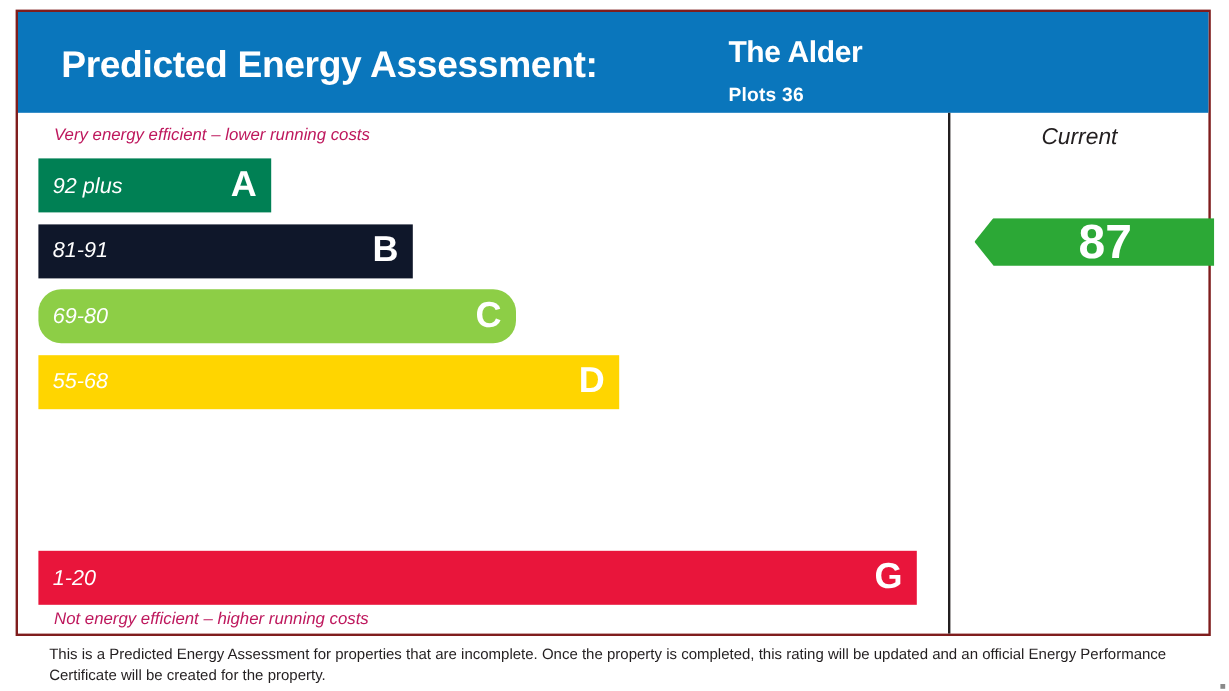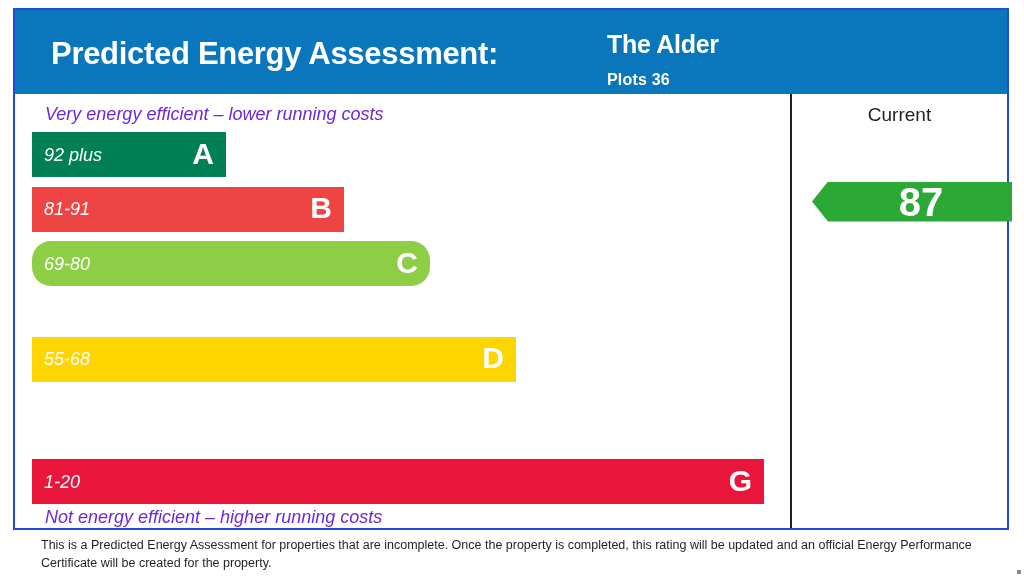--- a/index.html
+++ b/index.html
@@ -22,21 +22,21 @@
   }
 
   
   .epc-frame {
     position: absolute;
     left: 13px;
     top: 8px;
     width: 996px;
     height: 522px;
     box-sizing: border-box;
-    border: 2px solid #1d4ed8;
+    border: 2px solid #7f1d1d;
     background: #ffffff;
   }
 
   
   .epc-header {
     position: absolute;
     left: 0;
     top: 0;
     width: 100%;
     height: 84px;
@@ -99,23 +99,23 @@
   .epc-scale {
     position: absolute;
     left: 0;
     top: 0;
     width: 775px;
     height: 100%;
   }
   .epc-caption {
     position: absolute;
     left: 30px;
-    font-size: 18px;
+    font-size: 14px;
     font-style: italic;
-    color: #6d28d9;
+    color: #be185d;
     white-space: nowrap;
   }
   .epc-caption.top { top: 10px; }
   .epc-caption.bottom { top: 413px; }
 
   .epc-bands {
     position: absolute;
     left: 17px;
     top: 38px;
     width: 750px;
@@ -156,20 +156,21 @@
     right: 0;
     height: 100%;
   }
   .epc-current-title {
     position: absolute;
     left: 0;
     right: 0;
     top: 10px;
     text-align: center;
     font-size: 19px;
+    font-style: italic;
     color: #231f20;
   }
   .epc-arrow {
     position: absolute;
     left: 20px;
     top: 90px;
     width: 200px;
     height: 40px;
   }
   .epc-arrow-shape {
@@ -233,29 +234,29 @@
 
       <div class="epc-scale">
 
         <div class="epc-caption top">Very energy efficient – lower running costs</div>
 
         <div class="epc-bands" id="bands-container">
             <div class="epc-band" style="top: 0px; width: 194px; background: rgb(0, 128, 84);">
               <span class="epc-band-range">92 plus</span>
               <span class="epc-band-letter">A</span>
             </div>
-            <div class="epc-band" style="top: 54.5px; width: 312px; background: #ef4444;">
+            <div class="epc-band" style="top: 54.5px; width: 312px; background: #0f172a;">
               <span class="epc-band-range">81-91</span>
               <span class="epc-band-letter">B</span>
             </div>
             <div class="epc-band" style="top: 109px; width: 398px; background: rgb(141, 206, 70); border-radius: 19px;">
               <span class="epc-band-range">69-80</span>
               <span class="epc-band-letter">C</span>
             </div>
-            <div class="epc-band" style="top: 163.5px; width: 484px; background: rgb(255, 213, 0); margin-top: 41px;">
+            <div class="epc-band" style="top: 163.5px; width: 484px; background: rgb(255, 213, 0);">
               <span class="epc-band-range">55-68</span>
               <span class="epc-band-letter">D</span>
             </div>
             <div class="epc-band" style="top: 327px; width: 732px; background: rgb(233, 21, 59);">
               <span class="epc-band-range">1-20</span>
               <span class="epc-band-letter">G</span>
             </div>
           </div>
 
         <div class="epc-caption bottom">Not energy efficient – higher running costs</div>

